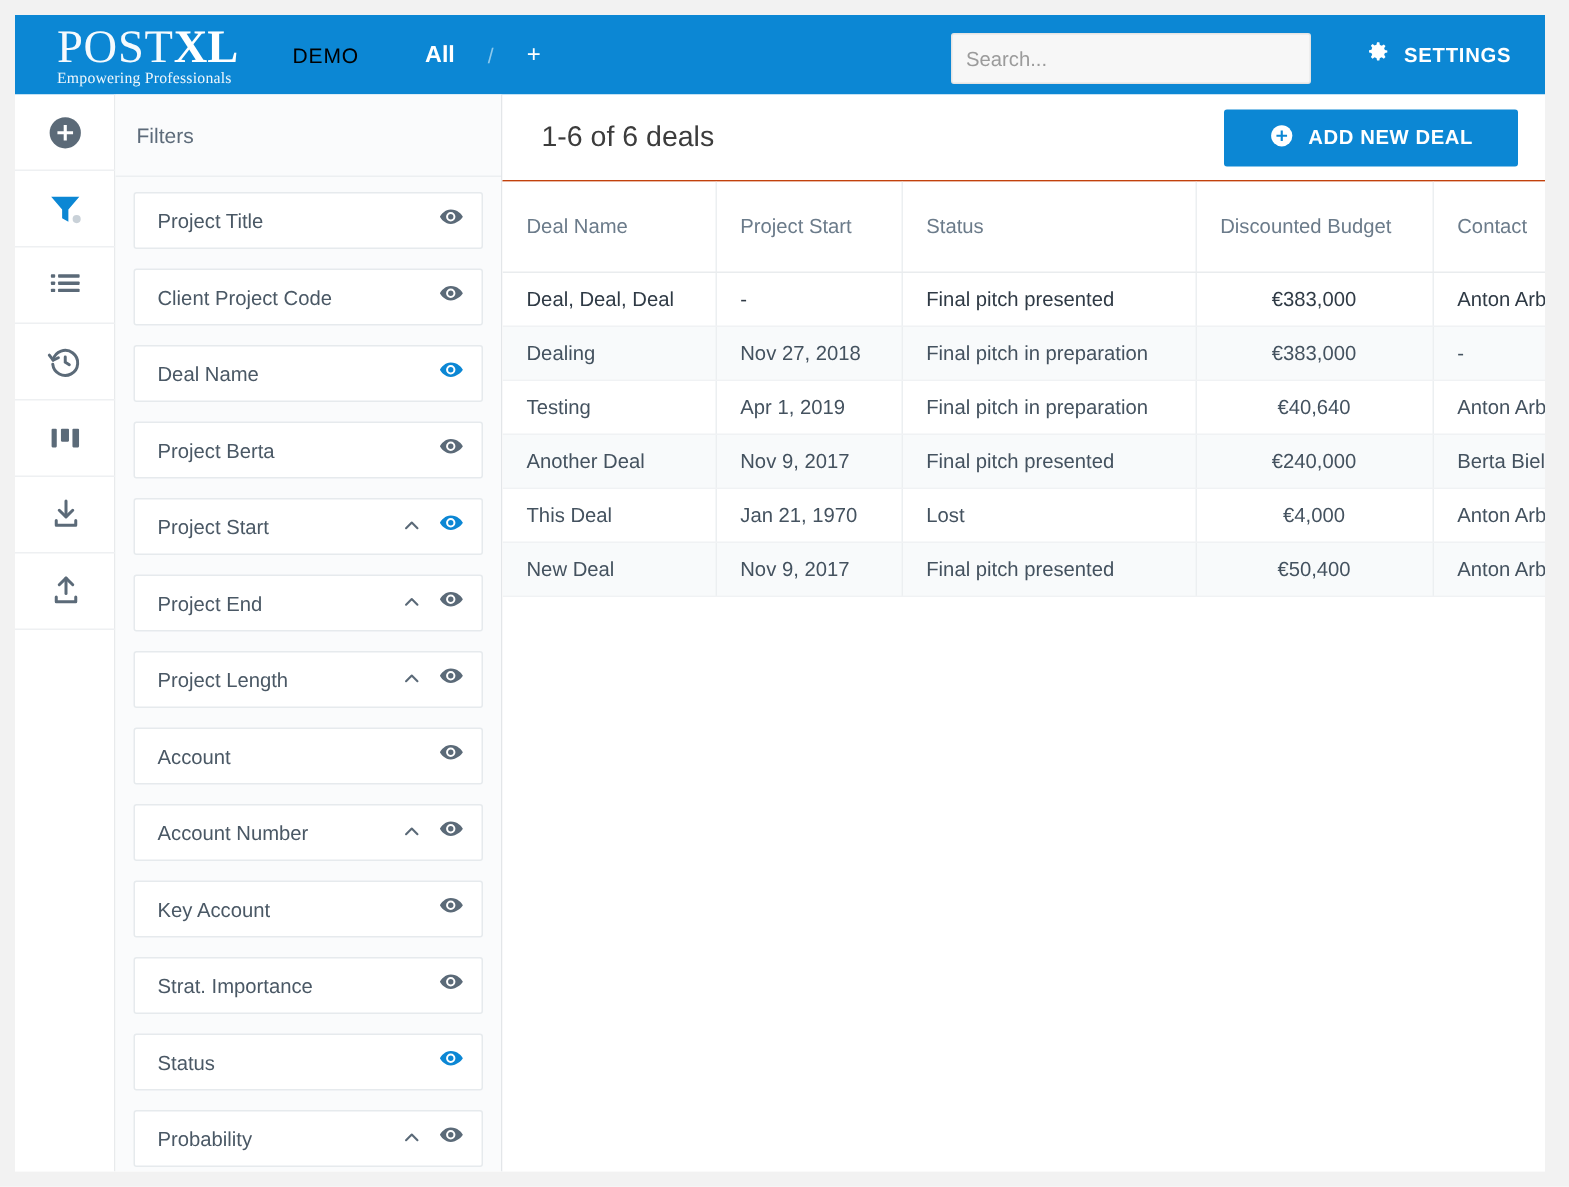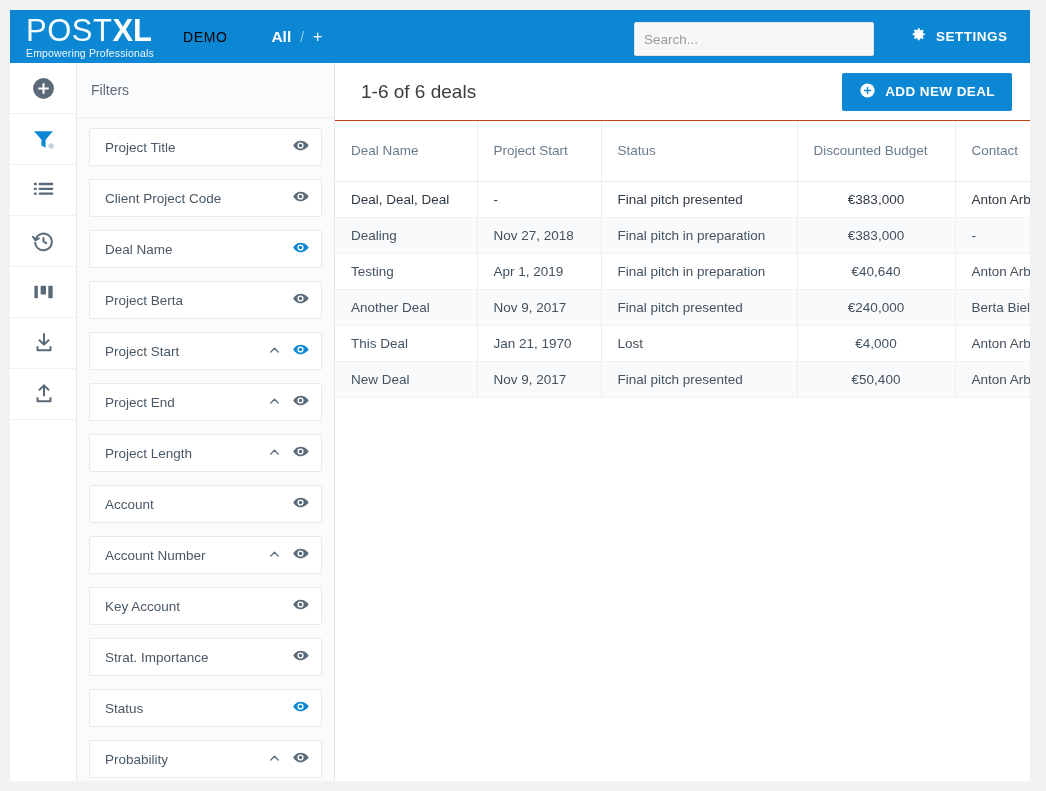--- a/index.html
+++ b/index.html
@@ -17,36 +17,36 @@
     overflow: hidden;
   }
 
   
   .topbar {
     position: absolute; left: 0; top: 0;
     width: 1020px; height: 53px;
     background: #0c87d4;
     display: flex; align-items: center;
   }
-  .logo-wrap { margin-left: 16px; width: 145px; }
+  .logo-wrap { margin-left: 28px; width: 145px; font-family: Liberation Serif, serif; }
   .logo-main {
     font-size: 31px; letter-spacing: .5px; line-height: 31px;
     color: #ffffff; font-weight: 300; display: flex; align-items: baseline;
   }
   .logo-post { font-weight: 300; opacity: .96; }
   .logo-xl { font-weight: 700; letter-spacing: 0px; }
   .logo-tag {
     font-size: 10.5px; color: #ffffff; opacity: .93;
     margin-top: 1px; letter-spacing: .15px;
   }
   .demo-label {
     margin-left: 12px; color: #000000; font-size: 14px;
     font-weight: 400; letter-spacing: .6px;
   }
-  .viewnav { margin-left: 44px; display: flex; align-items: center; gap: 9px; }
+  .viewnav { margin-left: 44px; display: flex; align-items: center; gap: 22px; }
   .viewnav .view-all { color:#fff; font-size:15.5px; font-weight:700; }
   .viewnav .view-sep { color:#8ec9ec; font-size:14px; }
   .viewnav .view-add { color:#fff; font-size:16px; }
   .search-box {
     position: absolute; left: 624px; top: 12px;
     width: 240px; height: 30px;
     background: #f7f7f7; border: 1px solid #e4e4e4; border-radius: 2px;
     font-size: 13.5px; color: #444; padding: 16px 9px;
     font-family: "Liberation Sans", sans-serif;
   }
@@ -99,21 +99,21 @@
     position: absolute; left: 325px; top: 53px;
     width: 695px; height: 718px; background: #ffffff;
   }
   .main-head {
     height: 58px; display: flex; align-items: center;
     padding: 0 18px 0 26px; border-bottom: 1px solid #c2410c;
   }
   .deals-count { font-size: 19px; color: #3c3c3c; flex: 1; }
   .add-deal-btn {
     background: #0c87d4; color: #fff; border: none;
-    height: 38px; padding: 0 17px; border-radius: 2px;
+    height: 38px; padding: 0 30px; border-radius: 2px;
     display: flex; align-items: center; gap: 9px; cursor: pointer;
     font-family: "Liberation Sans", sans-serif;
   }
   .add-deal-label { font-size: 13.5px; font-weight: 700; letter-spacing: .4px; }
 
   .table-wrap { width: 695px; overflow: hidden; }
   table.deals { border-collapse: collapse; table-layout: fixed; width: 760px; }
   table.deals th {
     height: 60px; font-size: 13.5px; font-weight: 400;
     color: #6b7b8a; text-align: left; padding: 0 16px;

